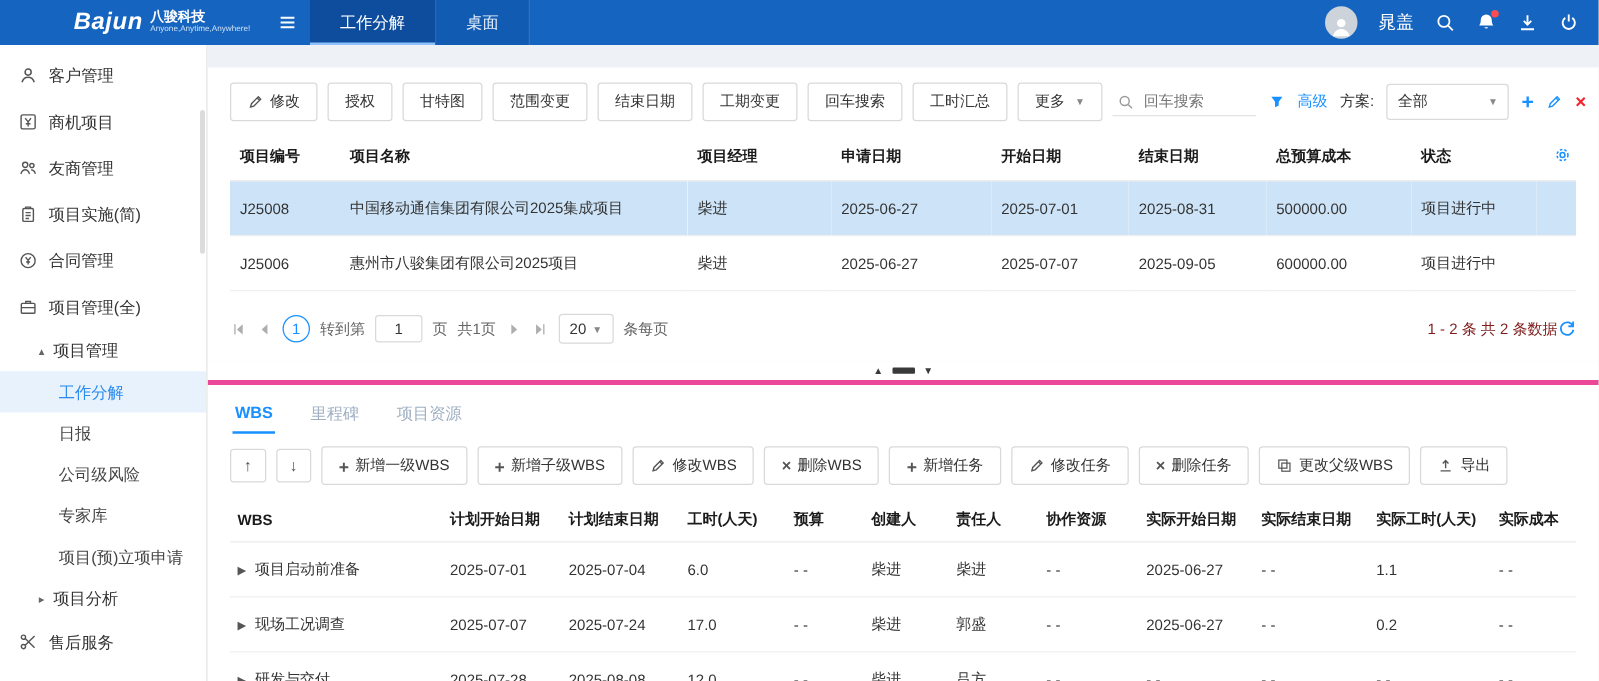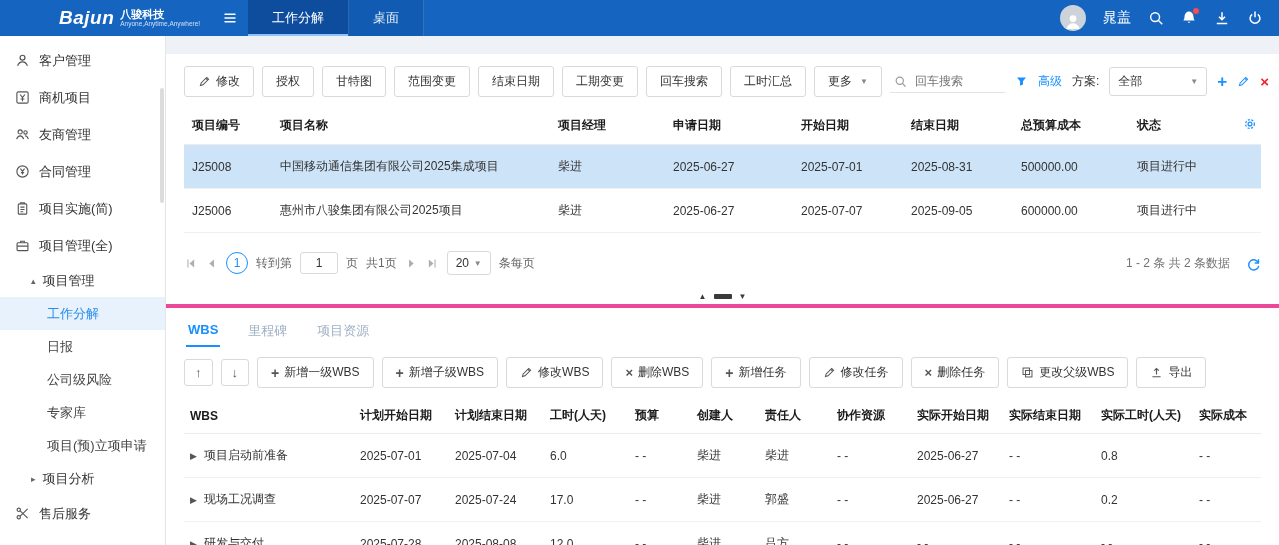--- a/index.html
+++ b/index.html
@@ -69,21 +69,21 @@
   td { padding:13px 8px; color:#333; border-bottom:1px solid #f0f0f0; white-space:nowrap; overflow:hidden; }
   tr.selected td { background:#cde3f7; }
   .th-gear { text-align:right; color:#1890ff; padding-right:4px; }
 
   .pagination { display:flex; align-items:center; gap:8px; padding:18px 0 14px; font-size:12px; color:#666; }
   .pg-ic { color:#aeaeae; cursor:pointer; display:flex; }
   .pg-current { width:22px; height:22px; border-radius:50%; border:1px solid #1890ff; color:#1890ff;
                 display:flex; align-items:center; justify-content:center; font-size:12px; cursor:pointer; }
   .pg-input { width:38px; height:22px; border:1px solid #d9d9d9; border-radius:3px; text-align:center; font-size:12px; color:#333; outline:none; }
   .pg-size { width:44px; padding:4px 8px; }
-  .pg-summary { margin-left:auto; color:#737373; display:flex; align-items:flex-end; gap:16px; }
+  .pg-summary { margin-left:auto; color:#7f1d1d; display:flex; align-items:flex-start; gap:0; }
   .refresh { color:#1890ff; cursor:pointer; display:flex; }
 
   
   .splitter { height:15px; flex:0 0 15px; background:#fff; display:flex; align-items:center; justify-content:center; gap:7px; color:#3a3a3a; }
   .splitter .tri { font-size:8px; cursor:pointer; line-height:8px; }
   .splitter .bar { width:18px; height:5px; background:#3a3a3a; border-radius:1px; cursor:row-resize; }
 
   
   .wbs-panel { background:#fff; flex:1; min-height:0; border-top:4px solid #ec4899; padding:4px 18px 0; overflow:hidden; }
   .wbs-tabs { display:flex; gap:26px; font-size:13px; padding:4px 2px 0; }
@@ -173,31 +173,31 @@
         <svg viewBox="0 0 16 16" width="15" height="15" fill="none" stroke="currentColor" stroke-width="1.2">
             <circle cx="5.5" cy="5.2" r="2.2"></circle>
             <path d="M1.8 13c.8-2.6 2.2-3.6 3.7-3.6s2.9 1 3.7 3.6"></path>
             <circle cx="11.2" cy="5.8" r="1.8"></circle>
             <path d="M10.6 9.4c1.8.2 3 1.3 3.6 3.4"></path>
           </svg>
         <span>友商管理</span>
       </div>
       <div class="side-item">
         <svg viewBox="0 0 16 16" width="15" height="15" fill="none" stroke="currentColor" stroke-width="1.2">
+            <rect x="3.5" y="3" width="9" height="11" rx="1"></rect>
+            <path d="M6 3V1.8h4V3M5.8 6.5h4.4M5.8 9h4.4M5.8 11.5h3"></path>
+          </svg>
+        <span>项目实施(简)</span>
+      </div>
+      <div class="side-item">
+        <svg viewBox="0 0 16 16" width="15" height="15" fill="none" stroke="currentColor" stroke-width="1.2">
             <circle cx="8" cy="8" r="6"></circle>
             <path d="M5.8 5 8 7.8 10.2 5M8 7.8v3.4M6.3 9.2h3.4"></path>
           </svg>
         <span>合同管理</span>
-      </div>
-      <div class="side-item">
-        <svg viewBox="0 0 16 16" width="15" height="15" fill="none" stroke="currentColor" stroke-width="1.2">
-            <rect x="3.5" y="3" width="9" height="11" rx="1"></rect>
-            <path d="M6 3V1.8h4V3M5.8 6.5h4.4M5.8 9h4.4M5.8 11.5h3"></path>
-          </svg>
-        <span>项目实施(简)</span>
       </div>
       <div class="side-item">
         <svg viewBox="0 0 16 16" width="15" height="15" fill="none" stroke="currentColor" stroke-width="1.2">
             <rect x="2.2" y="5" width="11.6" height="8.5" rx="1"></rect>
             <path d="M6 5V3.4h4V5M2.2 8.6h11.6"></path>
           </svg>
         <span>项目管理(全)</span>
       </div>
       <div class="side-group">
         <span class="caret-mini">▴</span>
@@ -503,21 +503,21 @@
                 <td><span class="row-caret">▶</span><span>项目启动前准备</span></td>
                 <td>2025-07-01</td>
                 <td>2025-07-04</td>
                 <td>6.0</td>
                 <td>- -</td>
                 <td>柴进</td>
                 <td>柴进</td>
                 <td>- -</td>
                 <td>2025-06-27</td>
                 <td>- -</td>
-                <td>0.8</td>
+                <td>1.1</td>
                 <td>- -</td>
               </tr>
               <tr>
                 <td><span class="row-caret">▶</span><span>现场工况调查</span></td>
                 <td>2025-07-07</td>
                 <td>2025-07-24</td>
                 <td>17.0</td>
                 <td>- -</td>
                 <td>柴进</td>
                 <td>郭盛</td>

